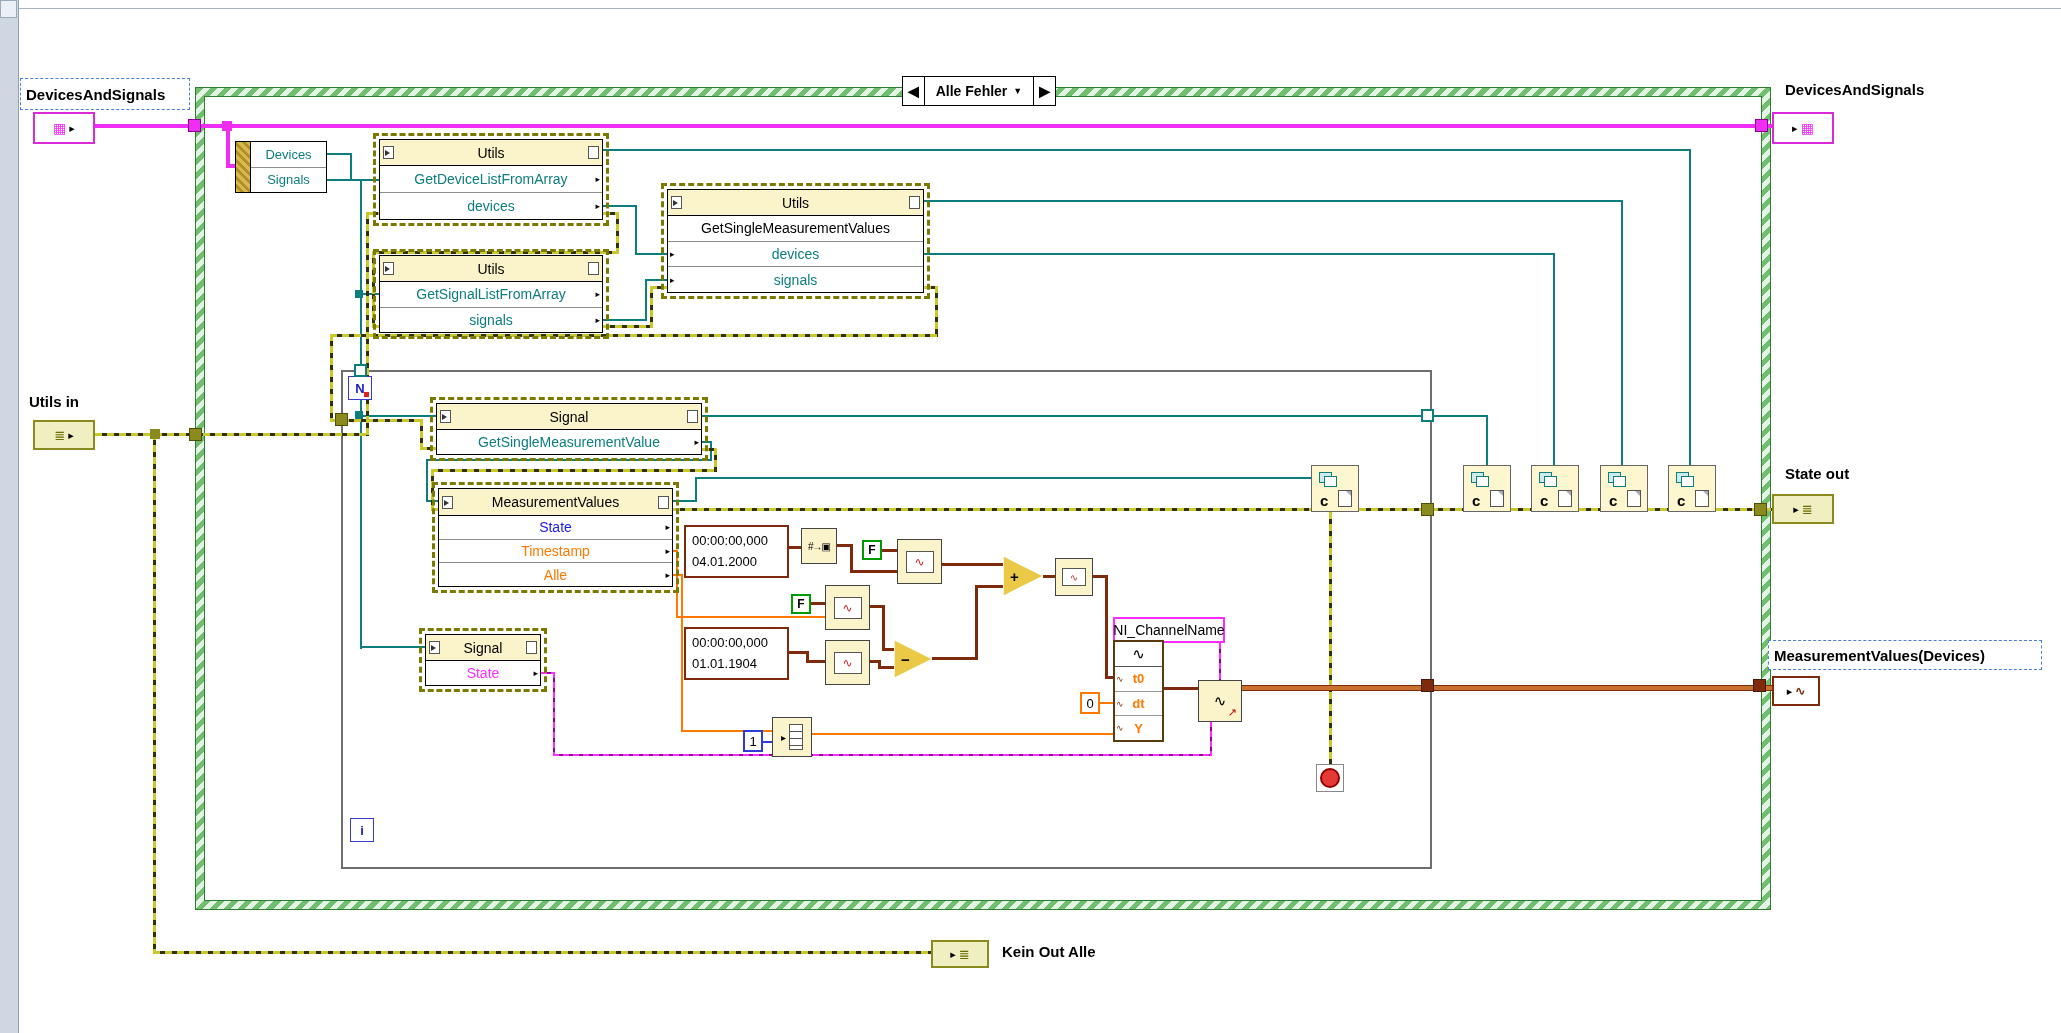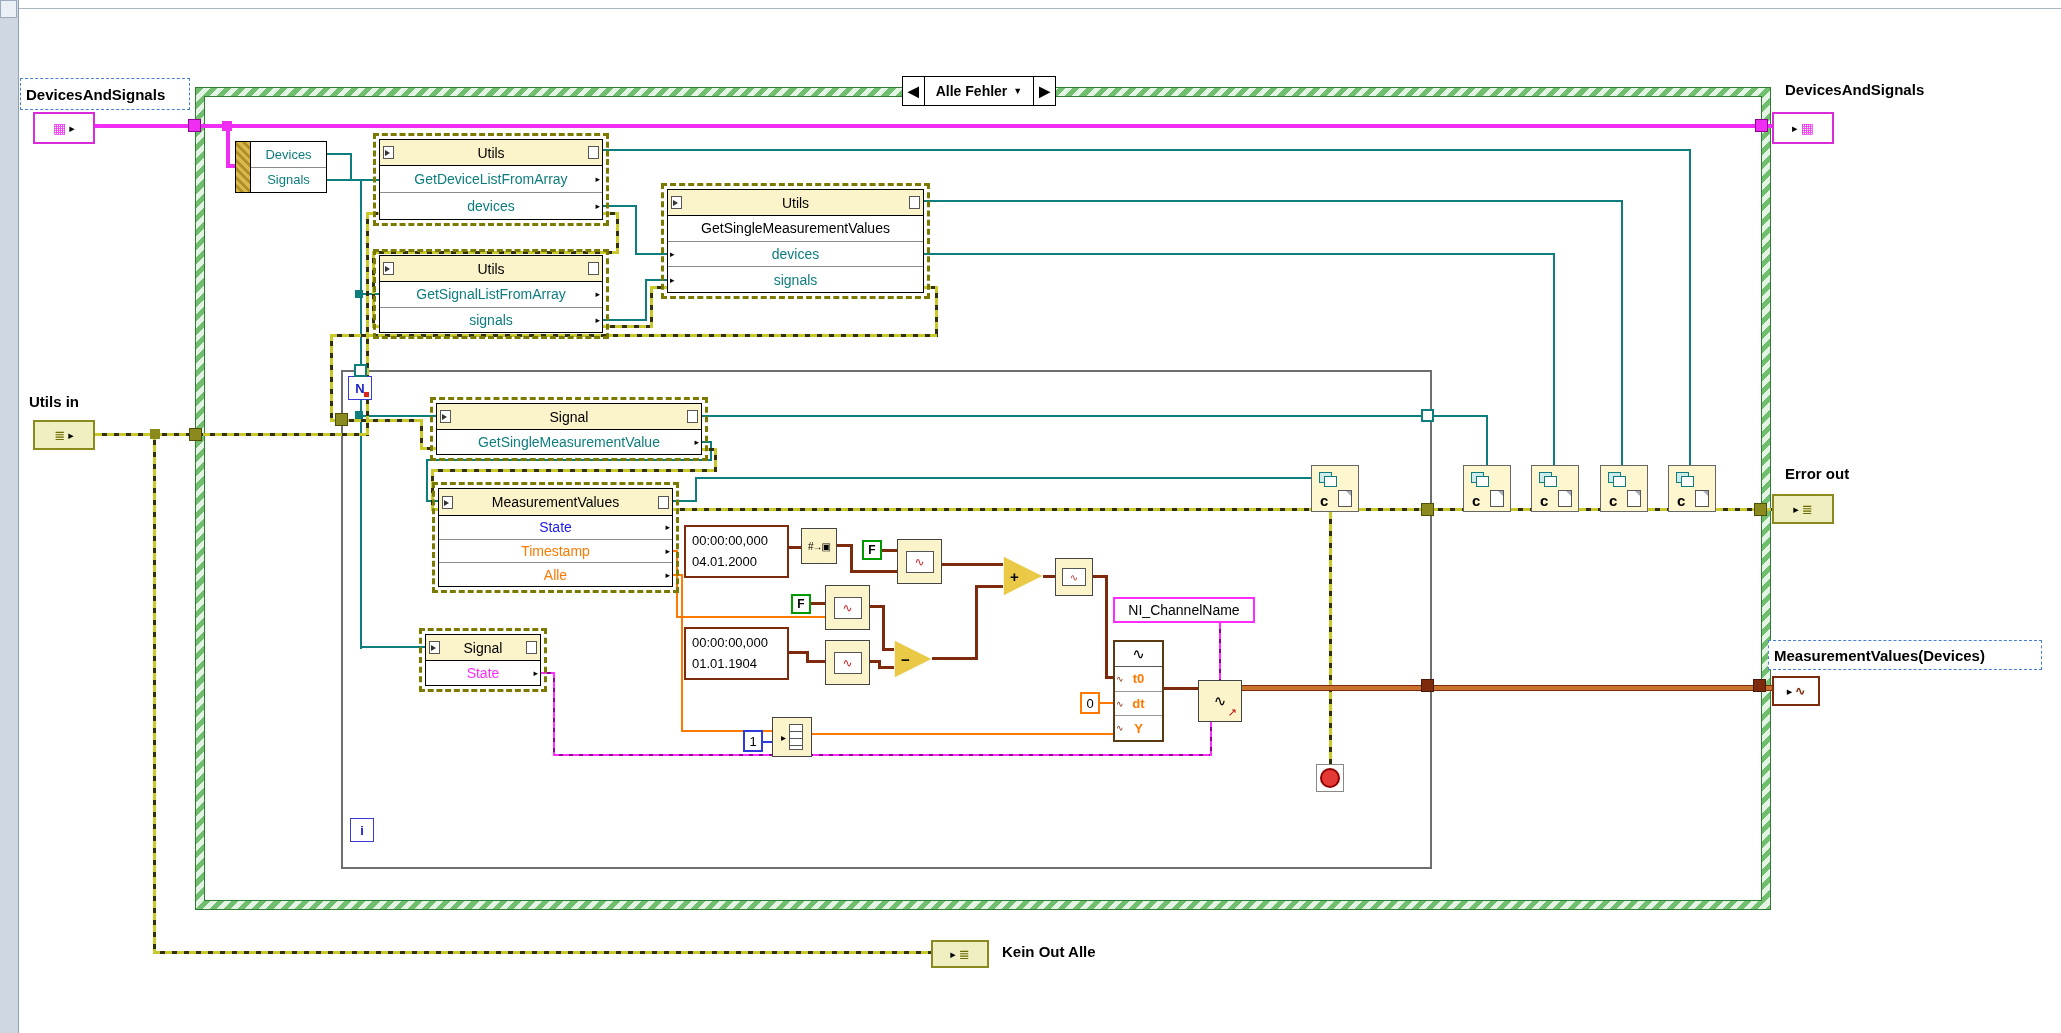--- a/index.html
+++ b/index.html
@@ -245,21 +245,21 @@
     <span style="font-size:11px;">▸</span>
     <span style="color:#F02DF2;font-size:14px;">▦</span>
   </div>
 
   <div class="lbl" style="left:26px;top:392px;">Utils in</div>
   <div class="term" style="left:33px;top:420px;width:62px;height:30px;border:2px solid #8A8A1E;background:#EFEFC2;">
     <span style="color:#6B6B00;font-size:13px;">≣</span>
     <span style="font-size:11px;">▸</span>
   </div>
 
-  <div class="lbl" style="left:1782px;top:464px;">Error out</div>
+  <div class="lbl" style="left:1782px;top:464px;">State out</div>
   <div class="term" style="left:1772px;top:494px;width:62px;height:30px;border:2px solid #8A8A1E;background:#EFEFC2;">
     <span style="font-size:11px;">▸</span>
     <span style="color:#6B6B00;font-size:13px;">≣</span>
   </div>
 
   <div class="dashedlbl" style="left:1768px;top:640px;width:262px;height:24px;">
       <span>MeasurementValues(Devices)</span>
     </div>
   <div class="term" style="left:1772px;top:676px;width:48px;height:30px;border:2px solid #7E2A0C;">
     <span style="font-size:11px;">▸</span>
@@ -376,21 +376,21 @@
   </div>
 
   <div class="const" style="left:684px;top:525px;width:105px;height:53px;border:2px solid #7E2A0C;flex-direction:column;align-items:flex-start;padding:2px 6px;font-size:13px;line-height:1.55;">
     <span>00:00:00,000</span>
     <span>04.01.2000</span>
   </div>
   <div class="const" style="left:684px;top:627px;width:105px;height:53px;border:2px solid #7E2A0C;flex-direction:column;align-items:flex-start;padding:2px 6px;font-size:13px;line-height:1.55;">
     <span>00:00:00,000</span>
     <span>01.01.1904</span>
   </div>
-  <div class="const" style="left:1113px;top:597px;width:142px;height:26px;border:2px solid #FF2BFF;font-size:14px;">
+  <div class="const" style="left:1113px;top:617px;width:112px;height:26px;border:2px solid #FF2BFF;font-size:14px;">
       <span>NI_ChannelName</span>
     </div>
   <div class="const" style="left:1080px;top:692px;width:20px;height:22px;border:2px solid #FF7900;font-size:13px;">
       <span>0</span>
     </div>
   <div class="const" style="left:743px;top:730px;width:20px;height:22px;border:2px solid #2F3BD9;font-size:13px;">
       <span>1</span>
     </div>
   <div class="const" style="left:862px;top:540px;width:20px;height:20px;border:2px solid #009900;font-size:12px;font-weight:bold;">
       <span>F</span>

